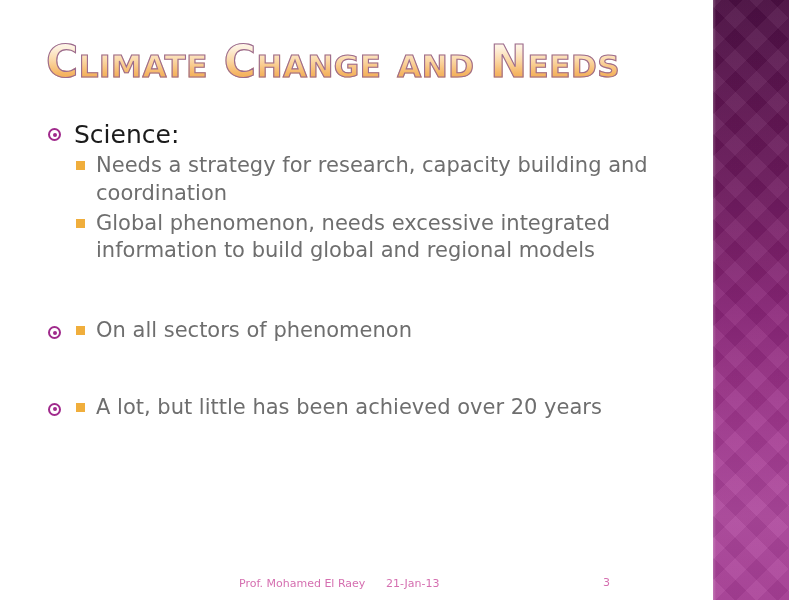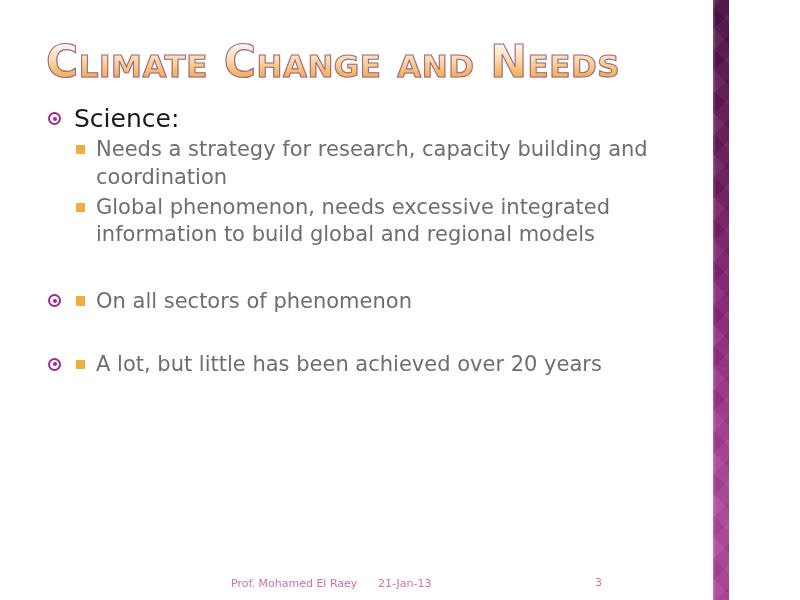--- a/index.html
+++ b/index.html
@@ -4,21 +4,21 @@
 <title>Climate Change and Needs</title>
 <style>
   html, body {
     margin: 0;
     padding: 0;
     background: #ffffff;
   }
 
   #slide {
     position: relative;
-    width: 729px;
+    width: 789px;
     height: 600px;
     background: #ffffff;
     overflow: hidden;
     font-family: "DejaVu Sans", sans-serif;
   }
 
   
   .side-band {
     position: absolute;
     top: 0;
@@ -97,21 +97,21 @@
   .body {
     position: absolute;
     left: 0;
     top: 103px;
     width: 700px;
   }
 
   .lvl1 {
     position: relative;
     padding-left: 74px;
-    margin: 0 0 2px 0;
+    margin: 16px 0 2px 0;
     font-family: "DejaVu Sans", sans-serif;
     font-size: 25px;
     font-weight: normal;
     color: #1b1b1b;
     line-height: 1.25;
   }
   .lvl1 .bullet-ring {
     position: absolute;
     left: 48px;
     top: 9px;
@@ -151,21 +151,21 @@
     height: 9px;
     background: #f0ae3c;
   }
 
   .group-gap { height: 34px; }
   .group-gap-sm { height: 30px; }
 
   
   .footer {
     position: absolute;
-    left: 0;
+    left: 8px;
     top: 574px;
     width: 713px;
     height: 22px;
     font-family: "DejaVu Sans", sans-serif;
     font-size: 11px;
     color: #d56fb0;
   }
   .footer .author {
     position: absolute;
     left: 231px;

